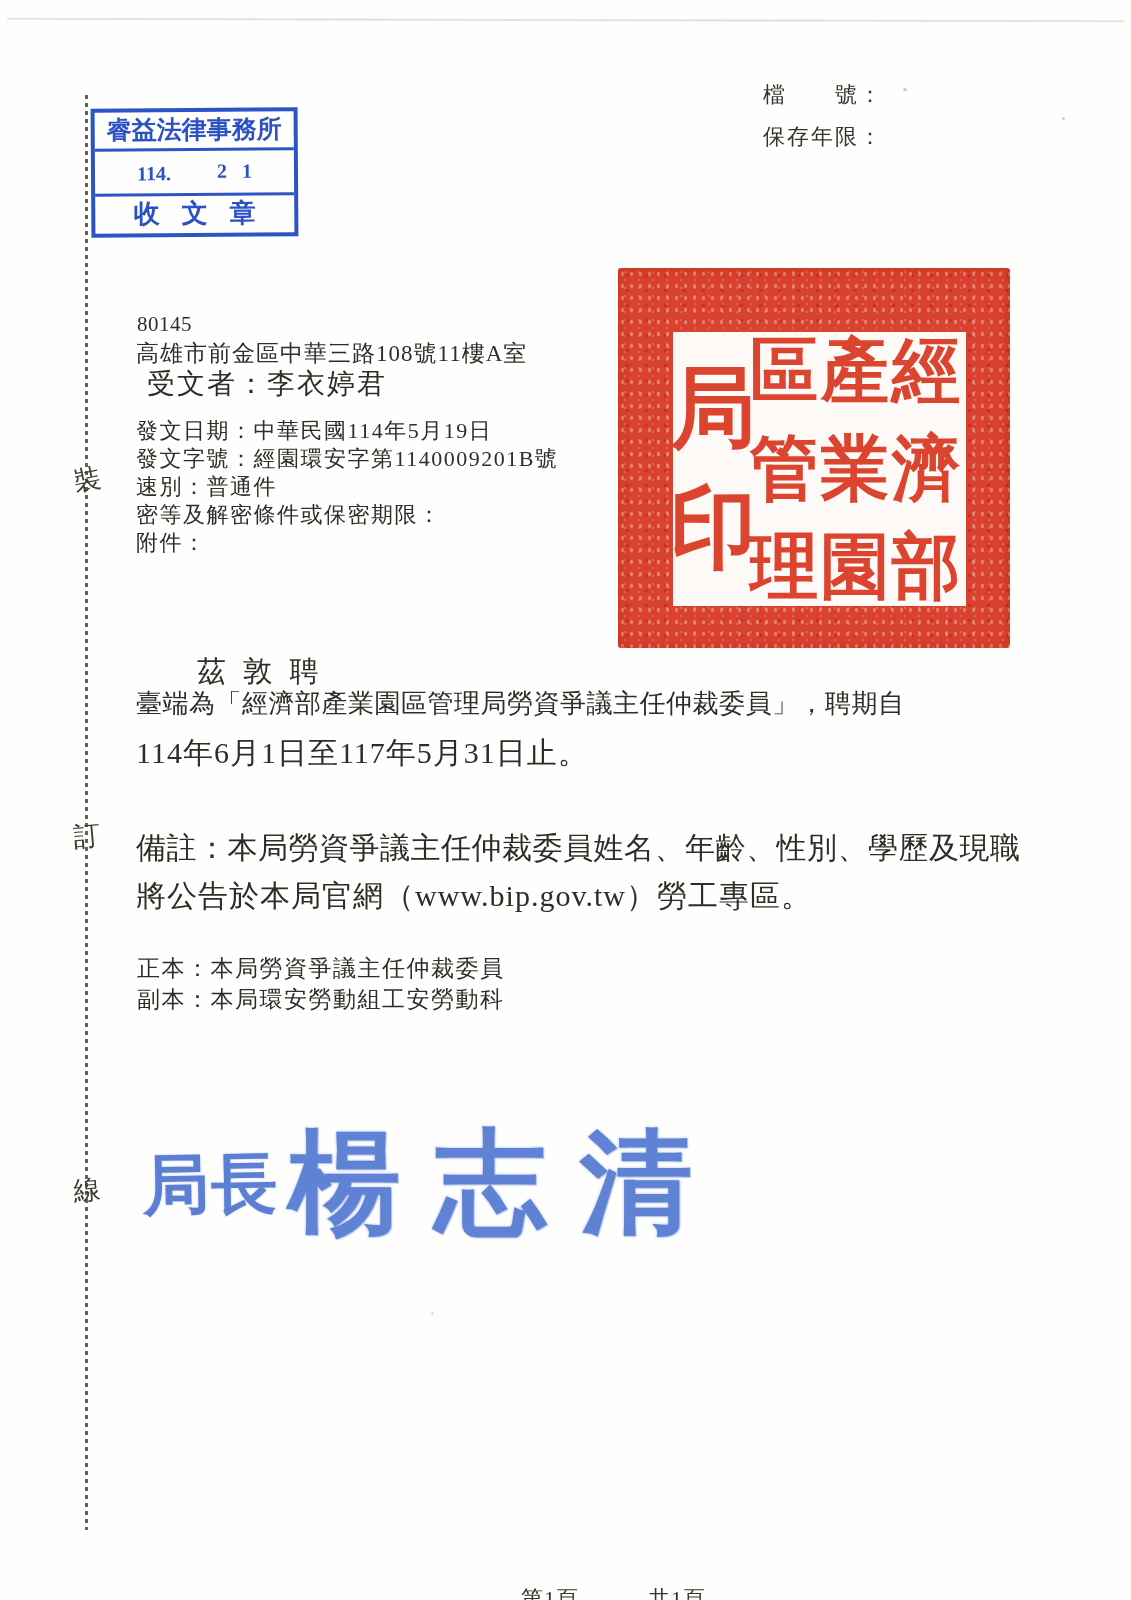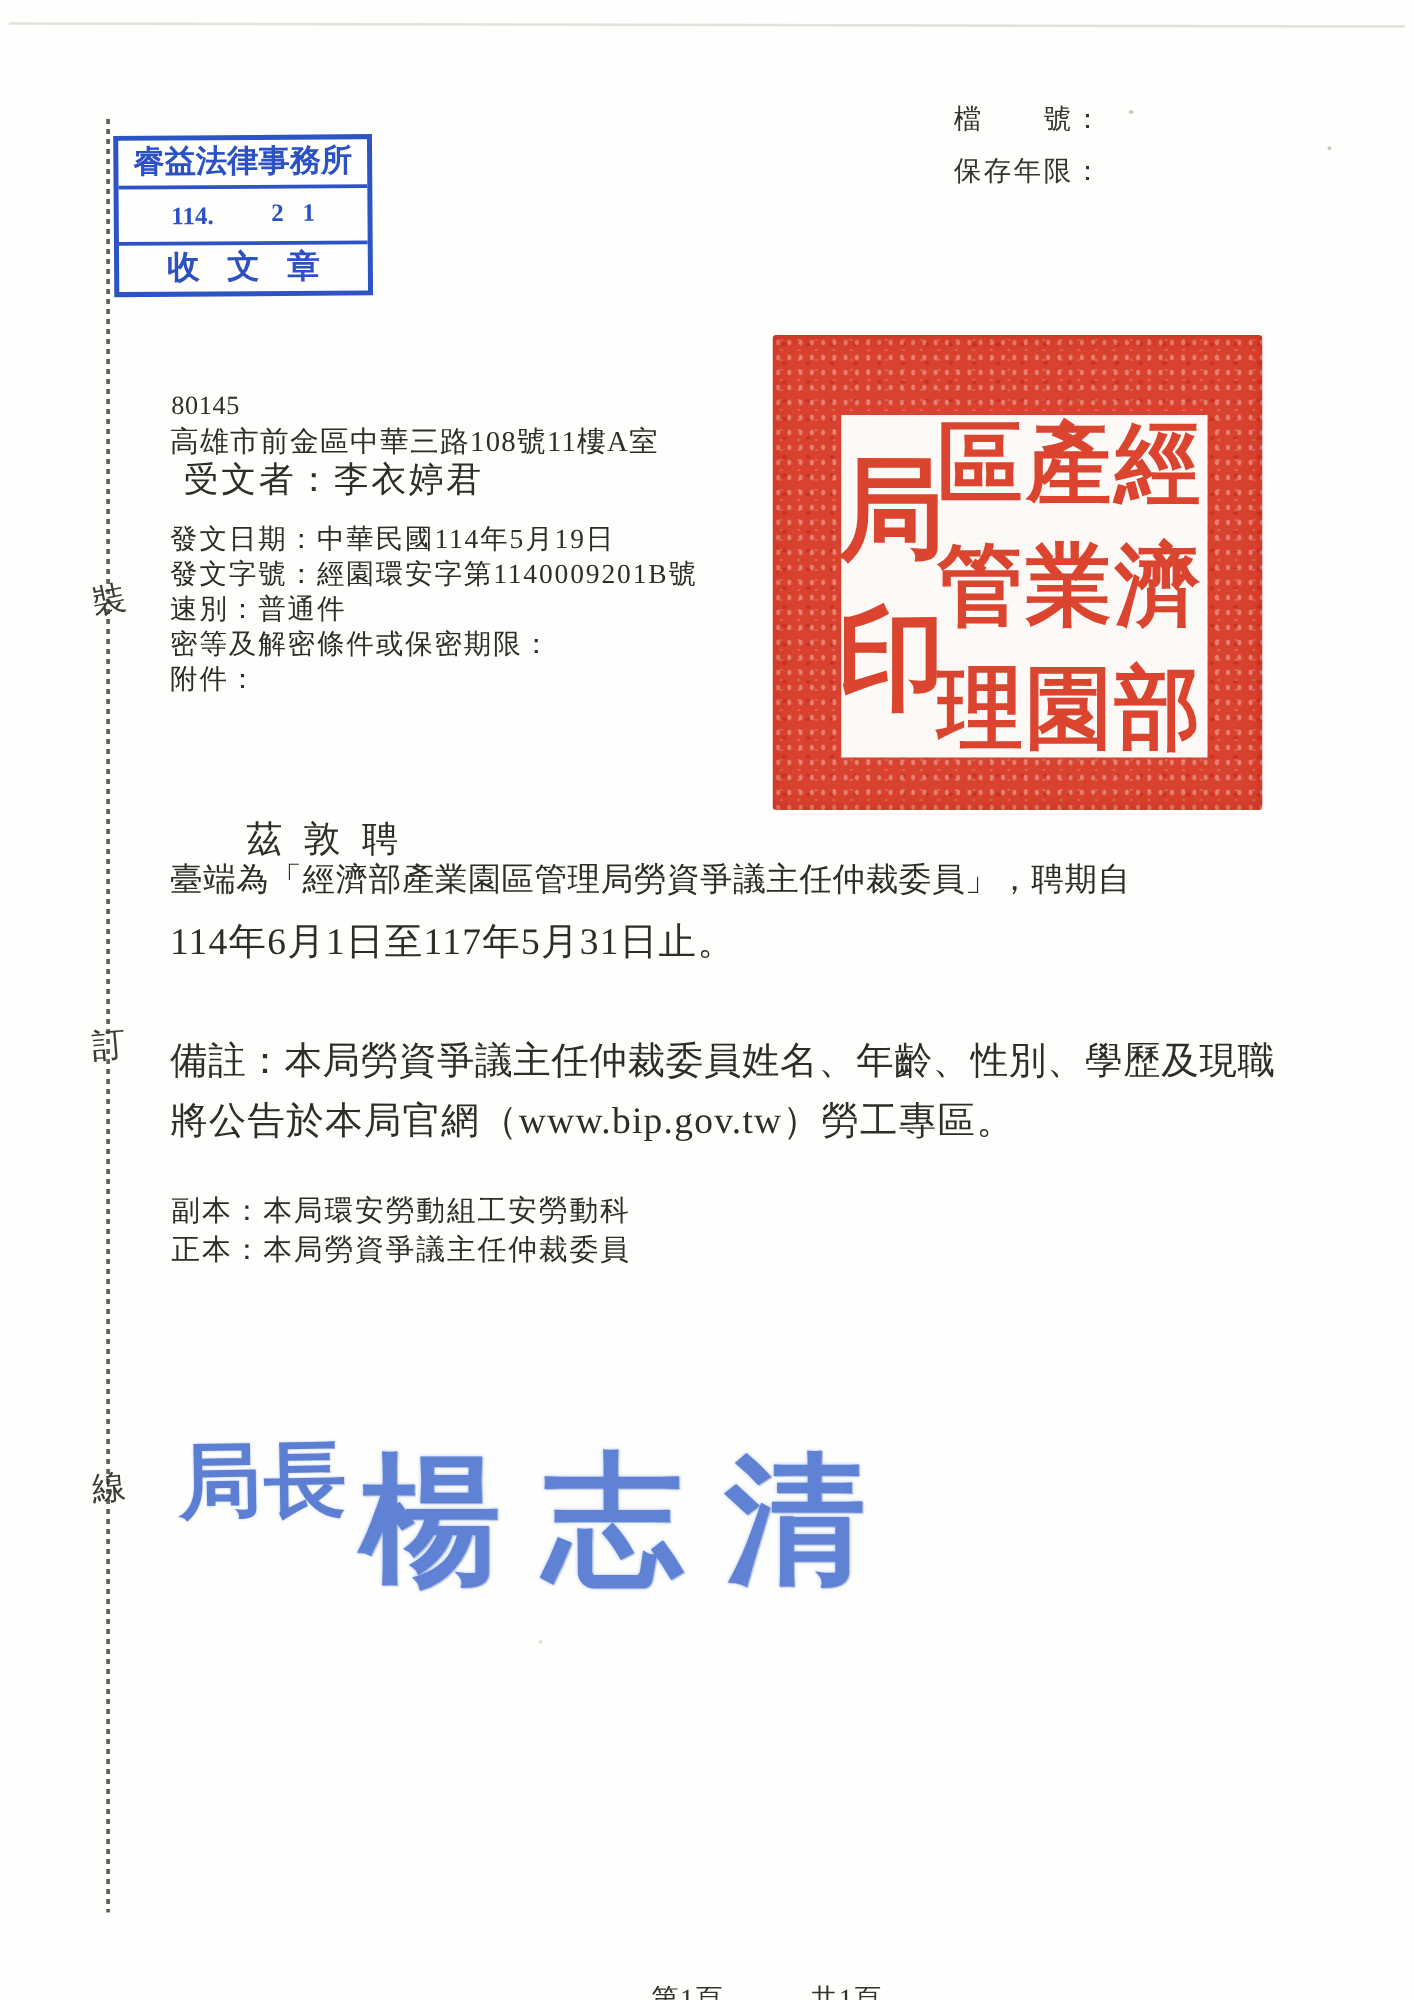--- a/index.html
+++ b/index.html
@@ -87,21 +87,21 @@
   .copies{position:absolute;left:137px;top:953px;font-size:23px;line-height:31px;letter-spacing:1.5px;}
   .copies div{white-space:nowrap;}
 
   
   .sig-title{
     position:absolute;left:143px;top:1140px;font-size:66px;font-weight:700;color:#4b72d0;
     letter-spacing:2px;opacity:.9;white-space:nowrap;
     text-shadow:0 0 2px rgba(75,114,208,.5);transform:rotate(-1deg);
   }
   .sig-name{
-    position:absolute;left:288px;top:1141px;font-size:112px;font-weight:700;color:#4b72d0;
+    position:absolute;left:288px;top:1108px;font-size:112px;font-weight:700;color:#4b72d0;
     letter-spacing:34px;opacity:.88;white-space:nowrap;
     text-shadow:0 0 3px rgba(75,114,208,.55),1px 1px 0 rgba(75,114,208,.35);
   }
 
   
   .footer{position:absolute;left:521px;top:1584px;font-size:22px;letter-spacing:1px;white-space:nowrap;color:#34322c;}
 </style>
 </head>
 <body>
 
@@ -168,22 +168,22 @@
     <div>附件：</div>
   </div>
 
   <div class="salutation">茲 敦 聘</div>
   <div class="body1">臺端為「經濟部產業園區管理局勞資爭議主任仲裁委員」，聘期自</div>
   <div class="body2">114年6月1日至117年5月31日止。</div>
   <div class="remark1">備註：本局勞資爭議主任仲裁委員姓名、年齡、性別、學歷及現職</div>
   <div class="remark2">將公告於本局官網（www.bip.gov.tw）勞工專區。</div>
 
   <div class="copies">
+    <div>正本：本局勞資爭議主任仲裁委員</div>
     <div>副本：本局環安勞動組工安勞動科</div>
-    <div>正本：本局勞資爭議主任仲裁委員</div>
   </div>
 
   <div class="sig-title">局長</div>
   <div class="sig-name">楊志清</div>
 
   <div class="footer">第1頁　　　共1頁</div>
 
 </div>
 
 </body></html>

